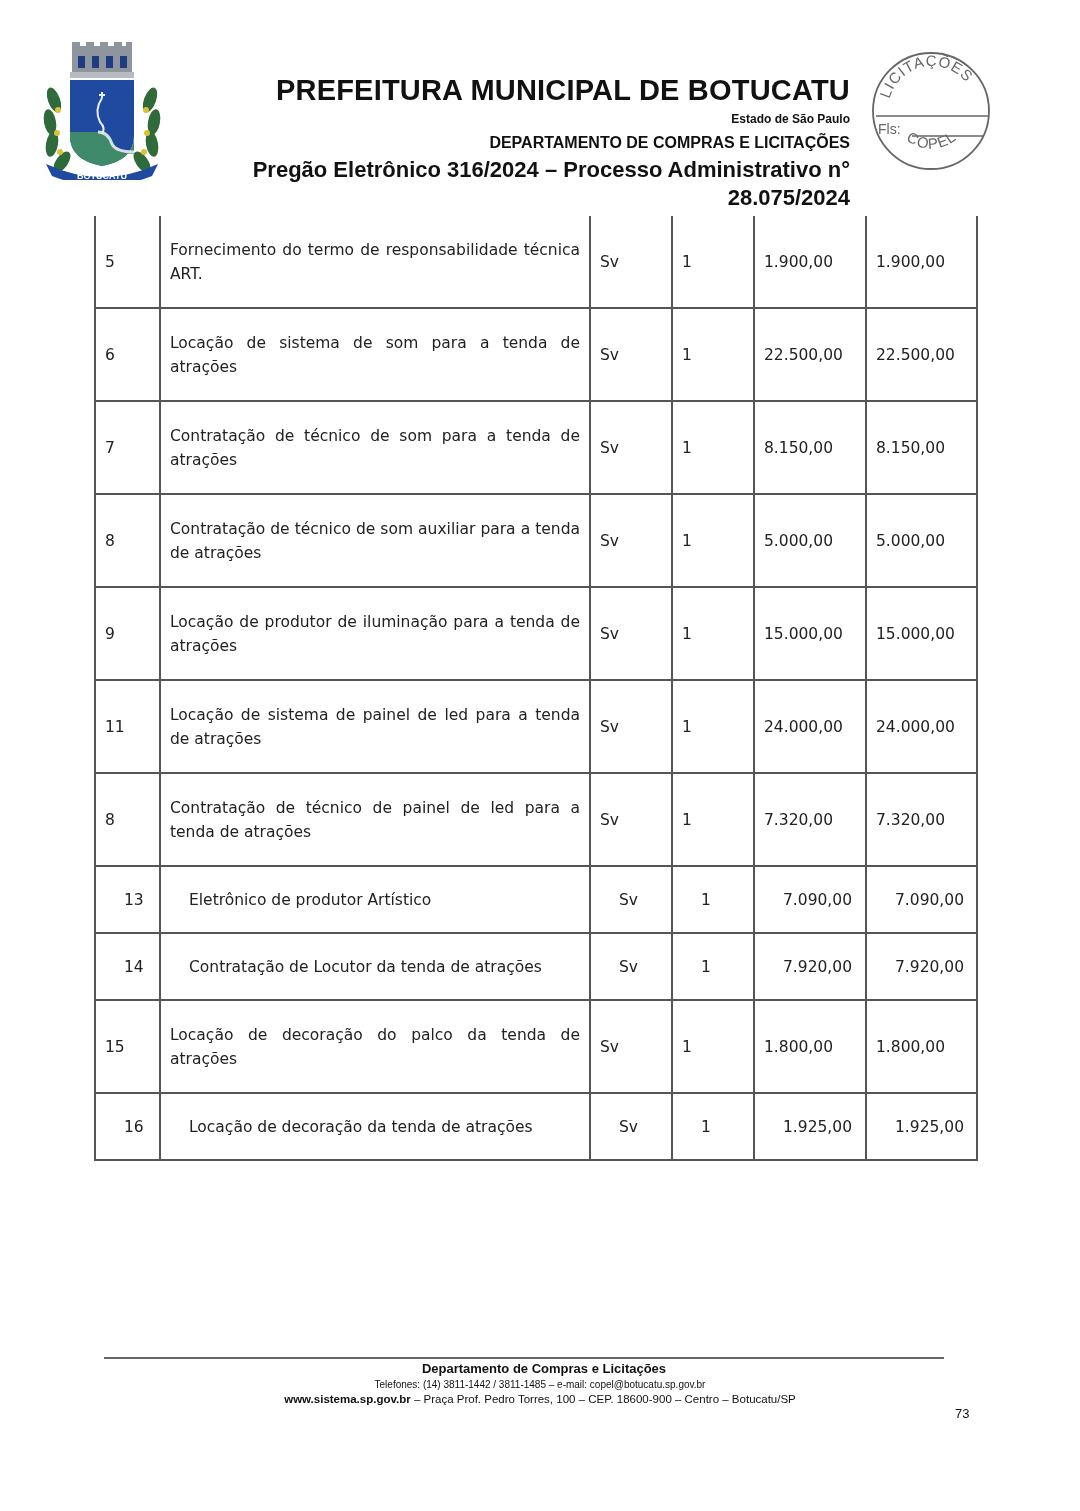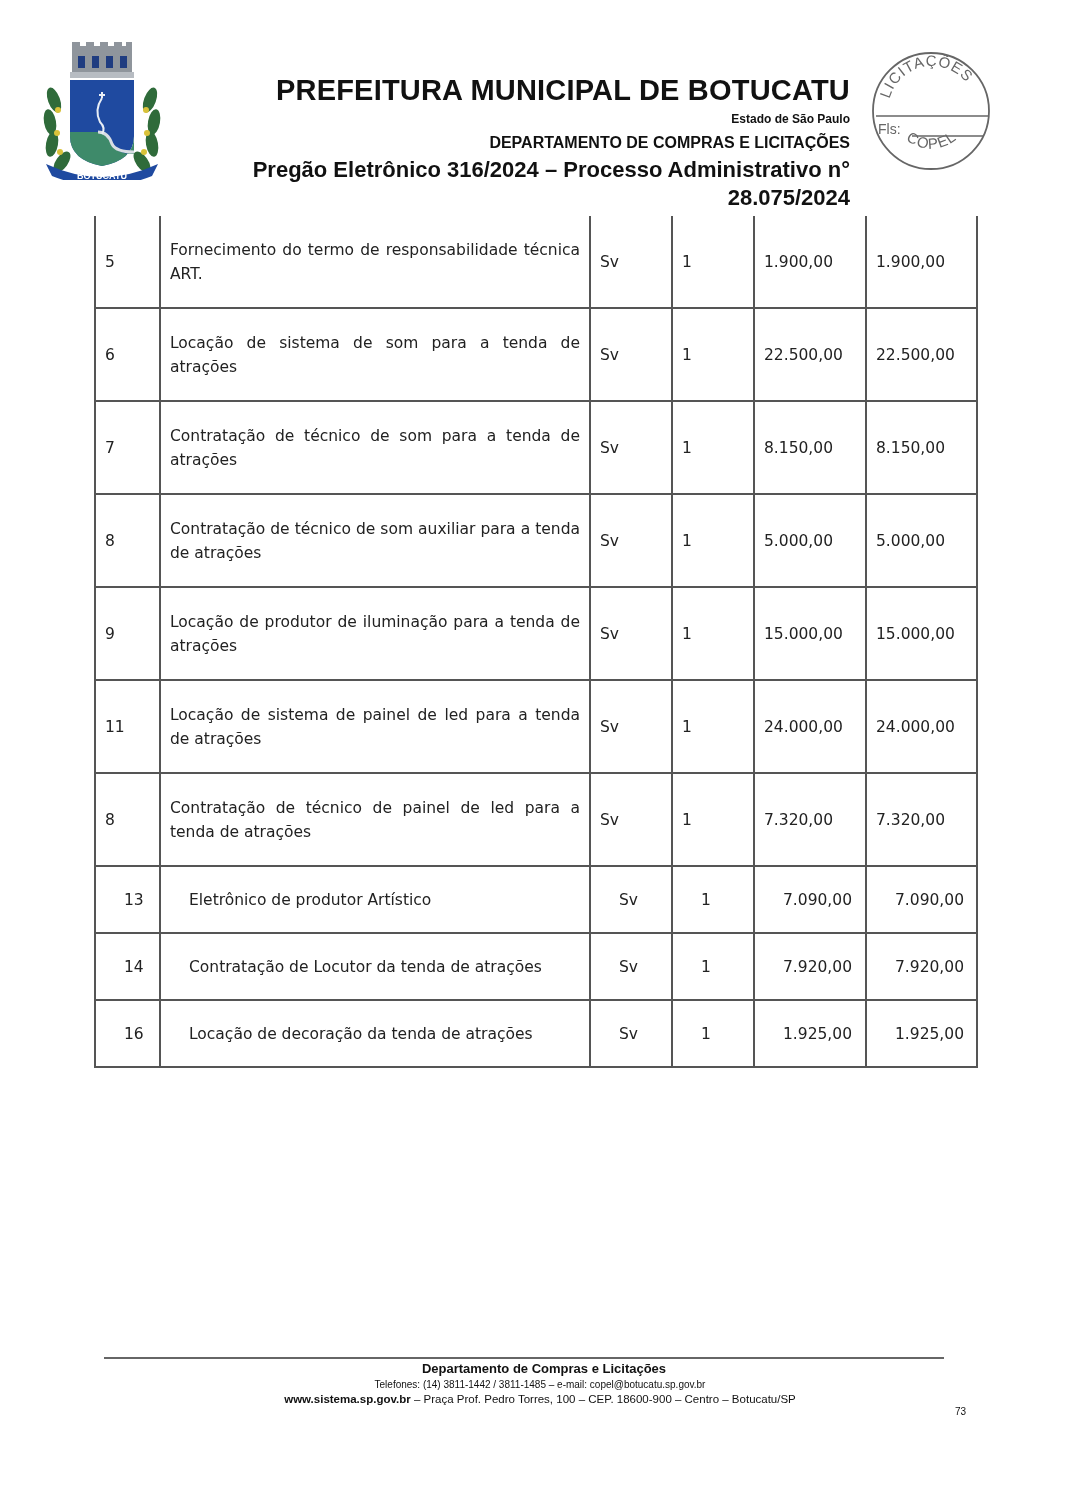--- a/index.html
+++ b/index.html
@@ -25,21 +25,21 @@
     td.total { width: 91px; }
     tr.h2 td { height: 91px; }
     tr.h1 td { height: 65px; padding-left: 28px; }
 
     .footer-line { position: absolute; left: 104px; top: 1357px; width: 840px; height: 0; border-top: 2px solid #666; }
     .footer { position: absolute; left: 0; top: 1361px; width: 1080px; text-align: center; font-family: "Liberation Sans", sans-serif; }
     .f1 { font-weight: bold; font-size: 13px; line-height: 16px; margin-left: 8px; }
     .f2 { font-size: 10px; line-height: 15px; }
     .f3 { font-size: 11.5px; line-height: 15px; }
     .f3 b { font-weight: bold; }
-    .pagenum { position: absolute; left: 955px; top: 1406px; font-size: 10px; font-family: "Liberation Sans", sans-serif; }
+    .pagenum { position: absolute; left: 955px; top: 1406px; font-size: 13px; font-family: "Liberation Sans", sans-serif; }
   </style>
 </head>
 <body>
 
 <div class="header">
   <svg class="coat" viewBox="0 0 128 140">
 
     <g fill="#2f6b3a">
       <ellipse cx="16" cy="60" rx="6" ry="13" transform="rotate(-20 16 60)"></ellipse>
       <ellipse cx="12" cy="82" rx="6" ry="13" transform="rotate(-10 12 82)"></ellipse>
@@ -172,20 +172,28 @@
         <td class="total">7.090,00</td>
       </tr>
       <tr class="h1">
         <td class="num">14</td>
         <td class="desc">Contratação de Locutor da tenda de atrações</td>
         <td class="unit">Sv</td>
         <td class="qty">1</td>
         <td class="price">7.920,00</td>
         <td class="total">7.920,00</td>
       </tr>
+      <tr class="h2">
+        <td class="num">15</td>
+        <td class="desc">Locação de decoração do palco da tenda de atrações</td>
+        <td class="unit">Sv</td>
+        <td class="qty">1</td>
+        <td class="price">1.800,00</td>
+        <td class="total">1.800,00</td>
+      </tr>
       <tr class="h1">
         <td class="num">16</td>
         <td class="desc">Locação de decoração da tenda de atrações</td>
         <td class="unit">Sv</td>
         <td class="qty">1</td>
         <td class="price">1.925,00</td>
         <td class="total">1.925,00</td>
       </tr>
     </tbody>
 </table>

